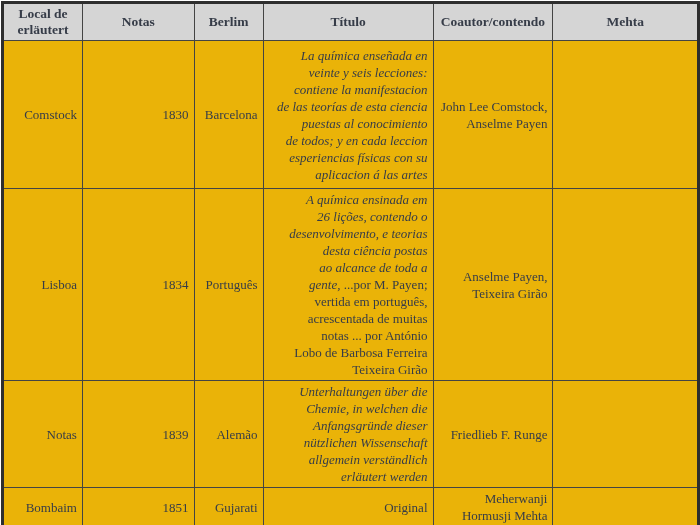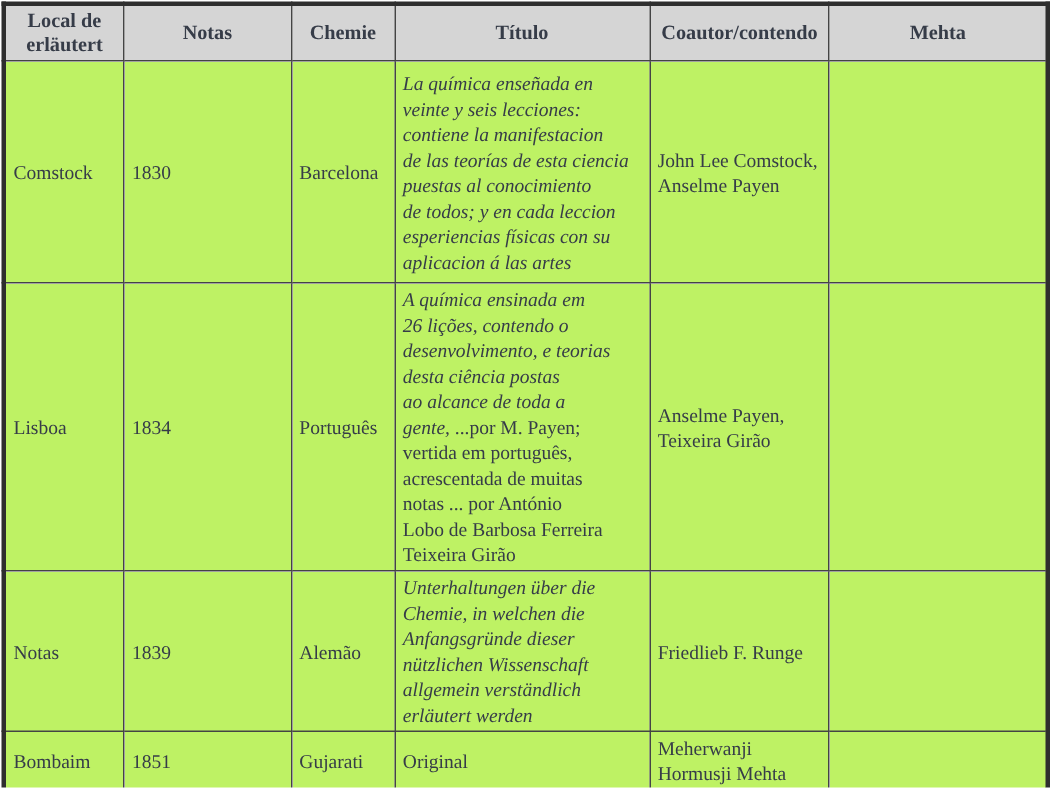--- a/index.html
+++ b/index.html
@@ -28,21 +28,22 @@
     text-align: center;
     vertical-align: middle;
     line-height: 16px;
     padding: 2px 3px;
   }
   .doc-table td {
     font-size: 13px;
     vertical-align: middle;
     padding: 2px 5px;
     line-height: 17px;
-    background: #bef264;
+    background: #eab308;
+    text-align: right;
   }
   .c-local  { width: 80px; }
   .c-data   { width: 112px; }
   .c-idioma { width: 69px; }
   .c-titulo { width: 170px; }
   .c-coautor{ width: 120px; }
   .c-notas  { width: 146px; }
 
   tr.r-header { height: 36px; }
   tr.r-1 { height: 148px; }
@@ -67,21 +68,21 @@
       <col class="c-data">
       <col class="c-idioma">
     <col class="c-titulo">
       <col class="c-coautor">
       <col class="c-notas">
   </colgroup>
   <thead>
     <tr class="r-header">
       <th>Local de erläutert</th>
       <th>Notas</th>
-      <th>Chemie</th>
+      <th>Berlim</th>
       <th>Título</th>
       <th>Coautor/contendo</th>
       <th>Mehta</th>
     </tr>
   </thead>
   <tbody>
     <tr class="r-1">
       <td>Comstock</td>
       <td>1830</td>
       <td>Barcelona</td>

